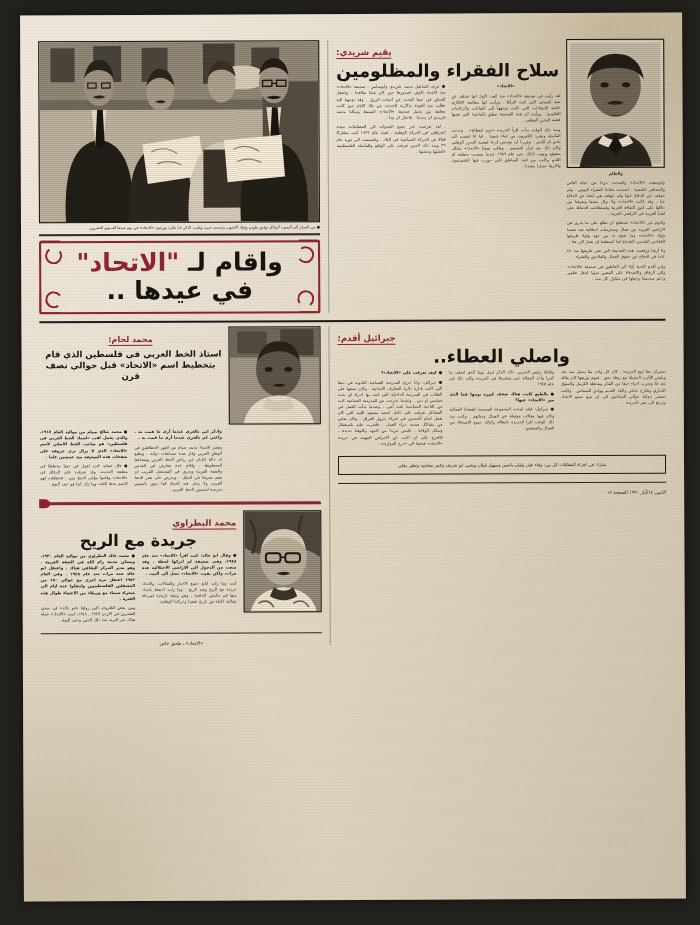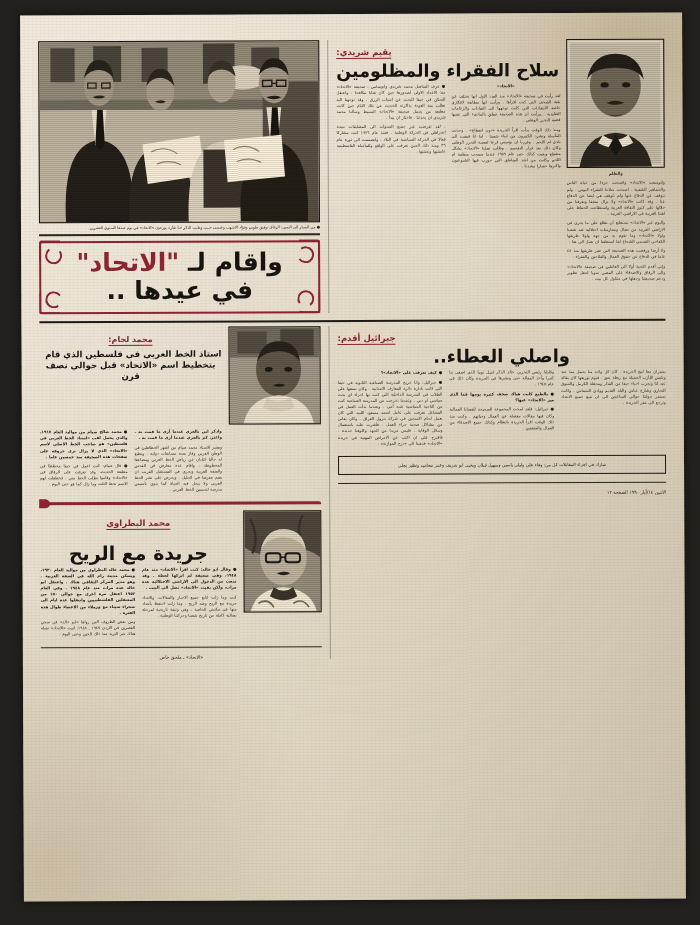--- a/index.html
+++ b/index.html
@@ -345,24 +345,24 @@
                 <path d="M30 76 q10 7 20 0 l4 9 q-14 8 -28 0Z" fill="#3c362d"></path>
                 <path d="M14 92 q10 -6 16 4" stroke="#6a6257" stroke-width="1.6" fill="none"></path>
                 <path d="M50 92 q10 -6 16 4" stroke="#6a6257" stroke-width="1.6" fill="none"></path>
               </svg>
               <div class="ph-grain"></div>
             </div>
             <div class="cap"></div>
           </div>
 
           <div style="flex:1;">
-            <div style="text-align:center;">
+            <div style="">
               <span class="byline" style="font-size:8.5px;">محمد البطراوي</span>
             </div>
-            <div class="hl" style="font-size:19px;text-align:center;margin-top:14px;line-height:1;">جريدة مع الريح</div>
+            <div class="hl" style="font-size:16px;text-align:center;margin-top:3px;line-height:1;">جريدة مع الريح</div>
 
             <div style="display:flex;gap:7px;margin-top:4px;">
               <div class="body-col" style="flex:1;">
                 <p class="bullet">● وقال ابو خالد: كنت اقرأ «الاتحاد» منذ عام ١٩٤٨، وهي صحيفة لم اتركها لحظة . وقد منعت من الدخول الى الاراضي الاحتلالية عدة مرات، ولكن بقيت «الاتحاد» تصل الى البيت .</p>
                 <p>كنت وما زلت اتابع جميع الاخبار والمقالات، والاتحاد جريدة مع الريح وضد الريح . وما زلت احتفظ بأعداد منها في مكتبتي الخاصة ، وهي وثيقة تاريخية لمرحلة نضالية كاملة من تاريخ شعبنا وحركتنا الوطنية .</p>
               </div>
               <div class="body-col" style="flex:1;">
                 <p class="bullet">● محمد خالد البطراوي من مواليد العام ١٩٣٠، ويسكن مدينة رام الله في الضفة الغربية . وهو مدير المركز الثقافي هناك . واعتقل ابو خالد عدة مرات منذ عام ١٩٤٨ . وفي العام ١٩٥٢ اعتقل مرة اخرى مع حوالي ١٥٠ من المعتقلين الفلسطينيين وانتقلوا عدة ايام الى صحراء سيناء مع وزملاء من الاعضاء طوال هذه الفترة .</p>
                 <p>ومن بعض الظروف التي رواها «ابو خالد» في سجن القصرين في الاردن ١٩٤٧ ـ ١٩٤٨، اتيت «الاتحاد» تصله هناك عبر البريد منذ ذلك الحين وحتى اليوم .</p>
               </div>

